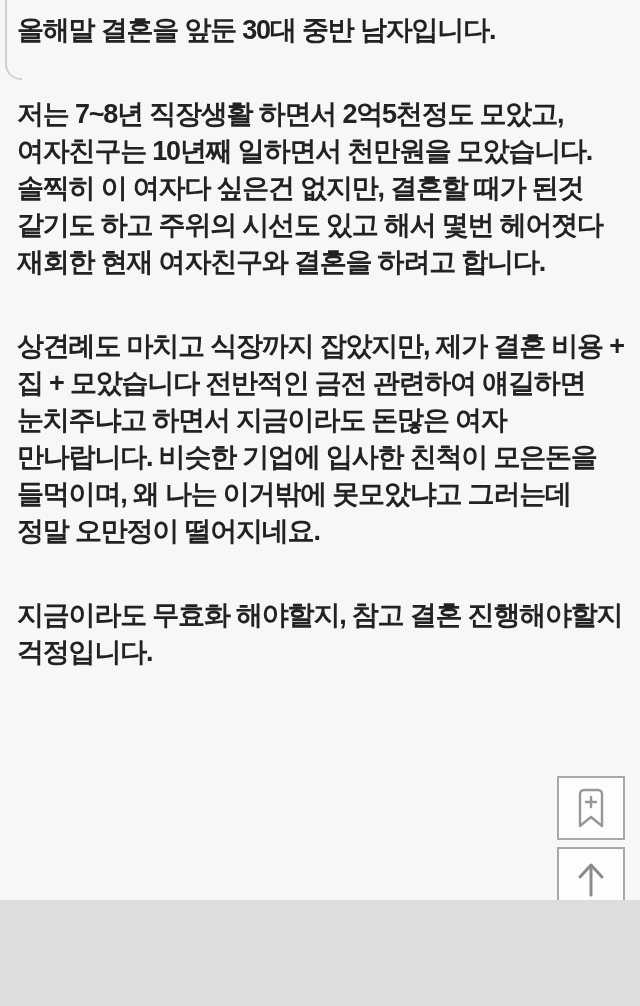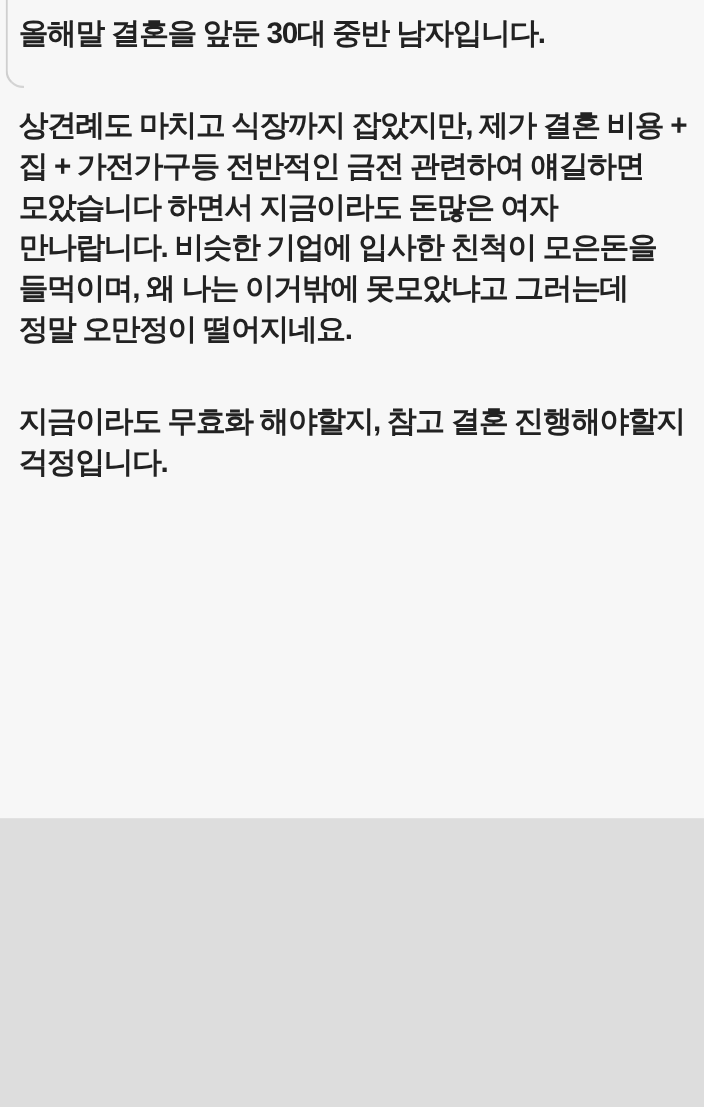--- a/index.html
+++ b/index.html
@@ -1,19 +1,19 @@
 <!DOCTYPE html>
 <html><head>
 <meta charset="utf-8">
 <style>
   * { margin:0; padding:0; box-sizing:border-box; }
   html,body { background:#dddddd; }
   .screen {
     position:relative;
-    width:640px; height:744px;
+    width:640px; height:900px;
     margin:0 auto;
     background:#f7f7f7;
     overflow:hidden;
     font-family:"Liberation Sans","DejaVu Sans",sans-serif;
   }
   
   .corner-fragment {
     position:absolute; left:5px; top:-16px;
     width:17px; height:96px;
     border-left:2px solid #cfcfcf;
@@ -83,21 +83,22 @@
 </style>
 </head>
 <body>
 
 <div class="screen">
 
   <div class="corner-fragment"></div>
 
   <div class="content">
     <p>올해말 결혼을 앞둔 30대 중반 남자입니다.</p>
-    <p>상견례도 마치고 식장까지 잡았지만, 제가 결혼 비용 + 집 + 가전가구등 전반적인 금전 관련하여 얘길하면 모았습니다 하면서 지금이라도 돈많은 여자 만나랍니다. 비슷한 기업에 입사한 친척이 모은돈을 들먹이며, 왜 나는 이거밖에 못모았냐고 그러는데 정말 오만정이 떨어지네요.</p>
+    <p>저는 7~8년 직장생활 하면서 2억5천정도 모았고, 여자친구는 10년째 일하면서 천만원을 모았습니다. 솔찍히 이 여자다 싶은건 없지만, 결혼할 때가 된것 같기도 하고 주위의 시선도 있고 해서 몇번 헤어졋다 재회한 현재 여자친구와 결혼을 하려고 합니다.</p>
+    <p>상견례도 마치고 식장까지 잡았지만, 제가 결혼 비용 + 집 + 모았습니다 전반적인 금전 관련하여 얘길하면 눈치주냐고 하면서 지금이라도 돈많은 여자 만나랍니다. 비슷한 기업에 입사한 친척이 모은돈을 들먹이며, 왜 나는 이거밖에 못모았냐고 그러는데 정말 오만정이 떨어지네요.</p>
     <p>지금이라도 무효화 해야할지, 참고 결혼 진행해야할지 걱정입니다.</p>
 
   </div>
 
   <button class="fab fab-bookmark" title="저장">
     <span>
       <svg width="40" height="48" viewBox="0 0 40 48" fill="none" stroke="#979797" stroke-width="2.4" stroke-linejoin="round" stroke-linecap="round">
         <path d="M9 42 V10 a4 4 0 0 1 4-4 h14 a4 4 0 0 1 4 4 v32 l-11-9 -11 9 z"></path>
         <path d="M20 13 v10 M15 18 h10"></path>
       </svg>

